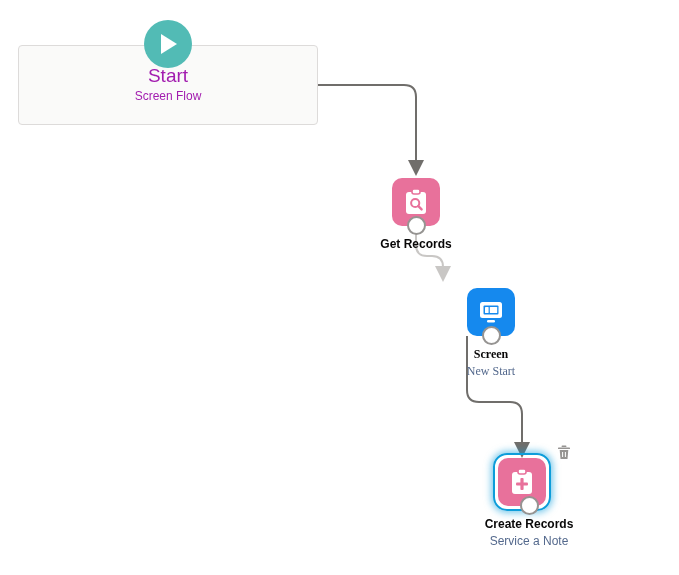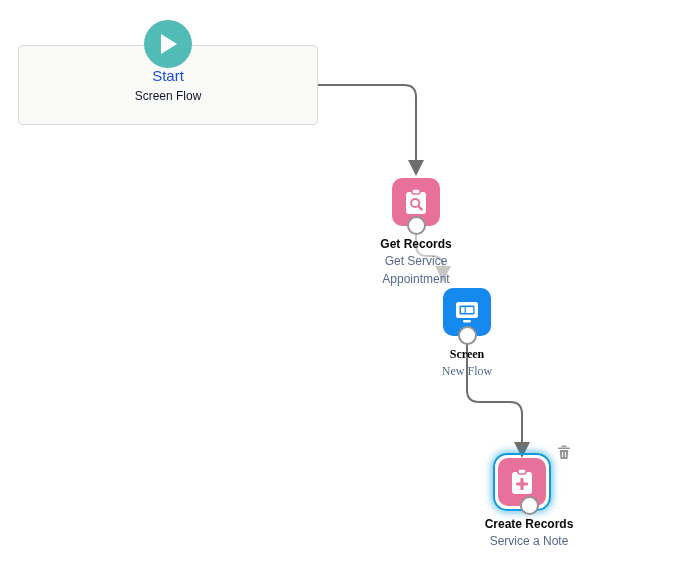--- a/index.html
+++ b/index.html
@@ -44,27 +44,27 @@
     top: 45px;
     width: 300px;
     height: 80px;
     display: flex;
     flex-direction: column;
     align-items: center;
     justify-content: center;
     gap: 4px;
   }
   .start-title {
-    font-size: 15px;
-    color: #1d4ed8;
+    font-size: 19px;
+    color: #a21caf;
     line-height: 18px;
   }
   .start-subtitle {
     font-size: 12px;
-    color: #0f172a;
+    color: #a21caf;
     line-height: 15px;
   }
   .start-play {
     position: absolute;
     left: 144px;
     top: 20px;
     width: 48px;
     height: 48px;
     border-radius: 50%;
     background: #52bbb5;
@@ -193,39 +193,37 @@
       <svg width="30" height="30" viewBox="0 0 30 30">
         <rect x="5" y="5" width="20" height="22" rx="3" fill="#ffffff"></rect>
         <rect x="11" y="2" width="8" height="5" rx="2" fill="#ffffff" stroke="#e8719b" stroke-width="1.6"></rect>
         <circle cx="14.2" cy="16" r="4.1" fill="none" stroke="#e8719b" stroke-width="2"></circle>
         <line x1="17.4" y1="19.2" x2="20.6" y2="22.4" stroke="#e8719b" stroke-width="2.4" stroke-linecap="round"></line>
       </svg>
     </div>
     <div class="node-handle"></div>
     <div class="node-labels">
       <div class="node-name">Get Records</div>
-      <div class="node-sub wide">Get Service
-Appointment</div>
-    </div>
-  </div>
-
-  <div class="node" style="left:443px; top:288px;font-family:Liberation Serif, serif;">
+    </div>
+  </div>
+
+  <div class="node" style="left:467px; top:288px;font-family:Liberation Serif, serif;">
     <div class="node-icon screen">
       <svg width="30" height="30" viewBox="0 0 30 30">
         <rect x="4" y="5" width="22" height="16" rx="2.5" fill="#ffffff"></rect>
         <rect x="7.5" y="8.5" width="15" height="9" rx="1" fill="#1589ee"></rect>
         <rect x="9" y="10" width="3.6" height="6" rx="0.6" fill="#ffffff"></rect>
         <rect x="13.8" y="10" width="7.4" height="6" rx="0.6" fill="#ffffff"></rect>
         <rect x="11" y="23" width="8" height="2.6" rx="1.3" fill="#ffffff"></rect>
       </svg>
     </div>
     <div class="node-handle"></div>
     <div class="node-labels">
       <div class="node-name">Screen</div>
-      <div class="node-sub">New Flow</div>
+      <div class="node-sub">New Start</div>
     </div>
   </div>
 
   <div class="node" style="left:498px; top:458px;padding-left:14px;">
     <div class="node-ring"></div>
     <div class="node-icon record">
       <svg width="30" height="30" viewBox="0 0 30 30">
         <rect x="5" y="5" width="20" height="22" rx="3" fill="#ffffff"></rect>
         <rect x="11" y="2" width="8" height="5" rx="2" fill="#ffffff" stroke="#e8719b" stroke-width="1.6"></rect>
         <rect x="13.4" y="11" width="3.2" height="12" rx="1" fill="#e8719b"></rect>

